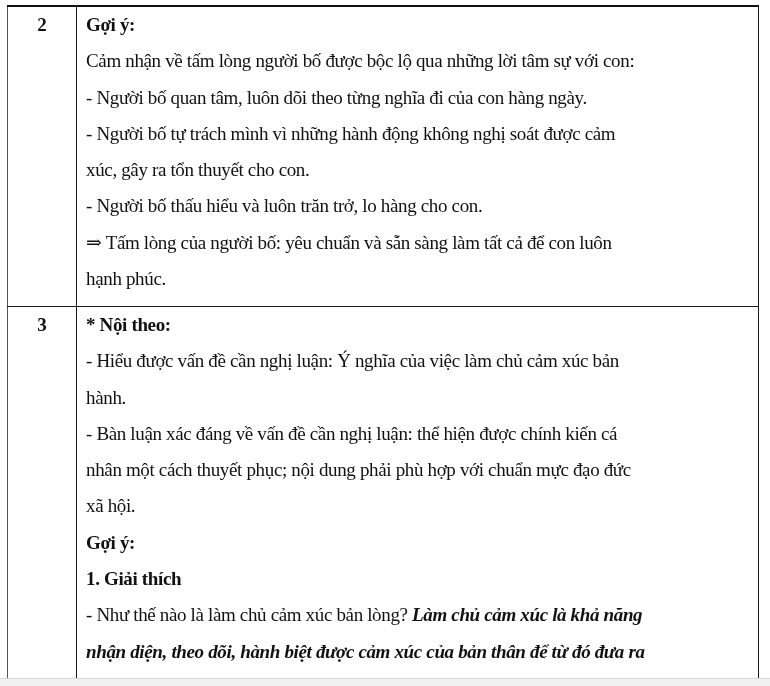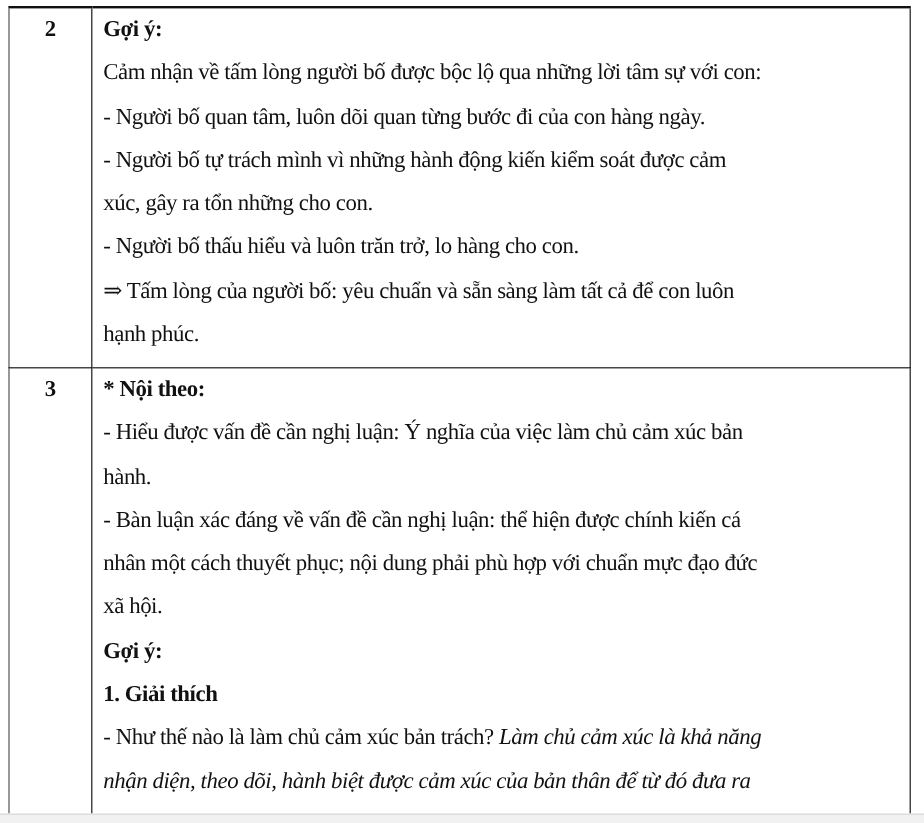--- a/index.html
+++ b/index.html
@@ -70,58 +70,58 @@
       text-align: justify;
       text-align-last: left;
       letter-spacing: -0.35px;
       white-space: normal;
     }
     .line.justify-full {
       text-align: justify;
       text-align-last: justify;
     }
     .bold { font-weight: bold; }
-    .italic { font-style: italic; }
+    .italic { font-style: italic; font-weight: bold; }
     tr.row-2 td { height: 299px; }
     tr.row-3 td { height: 380px; }
   </style>
 </head>
 <body>
 
 <div class="page">
   <table class="answer-table">
     <tbody>
         <tr class="row-2">
       <td class="num-cell">
         <span class="num">2</span>
       </td>
       <td class="content-cell">
         <div class="line bold">Gợi ý:</div>
         <div class="line justify-full">Cảm nhận về tấm lòng người bố được bộc lộ qua những lời tâm sự với con:</div>
-        <div class="line">- Người bố quan tâm, luôn dõi quan từng bước đi của con hàng ngày.</div>
-        <div class="line justify-full">- Người bố tự trách mình vì những hành động kiến kiểm soát được cảm</div>
-        <div class="line">xúc, gây ra tổn những cho con.</div>
+        <div class="line">- Người bố quan tâm, luôn dõi theo từng nghĩa đi của con hàng ngày.</div>
+        <div class="line justify-full">- Người bố tự trách mình vì những hành động không nghị soát được cảm</div>
+        <div class="line">xúc, gây ra tổn thuyết cho con.</div>
         <div class="line">- Người bố thấu hiểu và luôn trăn trở, lo hàng cho con.</div>
         <div class="line justify-full">⇒ Tấm lòng của người bố: yêu chuẩn và sẵn sàng làm tất cả để con luôn</div>
         <div class="line">hạnh phúc.</div>
       </td>
     </tr>
     <tr class="row-3">
       <td class="num-cell">
         <span class="num">3</span>
       </td>
       <td class="content-cell">
         <div class="line bold">* Nội theo:</div>
         <div class="line justify-full">- Hiểu được vấn đề cần nghị luận: Ý nghĩa của việc làm chủ cảm xúc bản</div>
         <div class="line">hành.</div>
         <div class="line justify-full">- Bàn luận xác đáng về vấn đề cần nghị luận: thể hiện được chính kiến cá</div>
         <div class="line justify-full">nhân một cách thuyết phục; nội dung phải phù hợp với chuẩn mực đạo đức</div>
         <div class="line">xã hội.</div>
         <div class="line bold">Gợi ý:</div>
         <div class="line bold">1. Giải thích</div>
-        <div class="line justify-full"><span>- Như thế nào là làm chủ cảm xúc bản trách? </span><span class="italic">Làm chủ cảm xúc là khả năng</span></div>
+        <div class="line justify-full"><span>- Như thế nào là làm chủ cảm xúc bản lòng? </span><span class="italic">Làm chủ cảm xúc là khả năng</span></div>
         <div class="line italic justify-full">nhận diện, theo dõi, hành biệt được cảm xúc của bản thân để từ đó đưa ra</div>
       </td>
     </tr>
   </tbody>
     </table>
 </div>
 <div class="bottom-strip"></div>
 
 </body></html>

